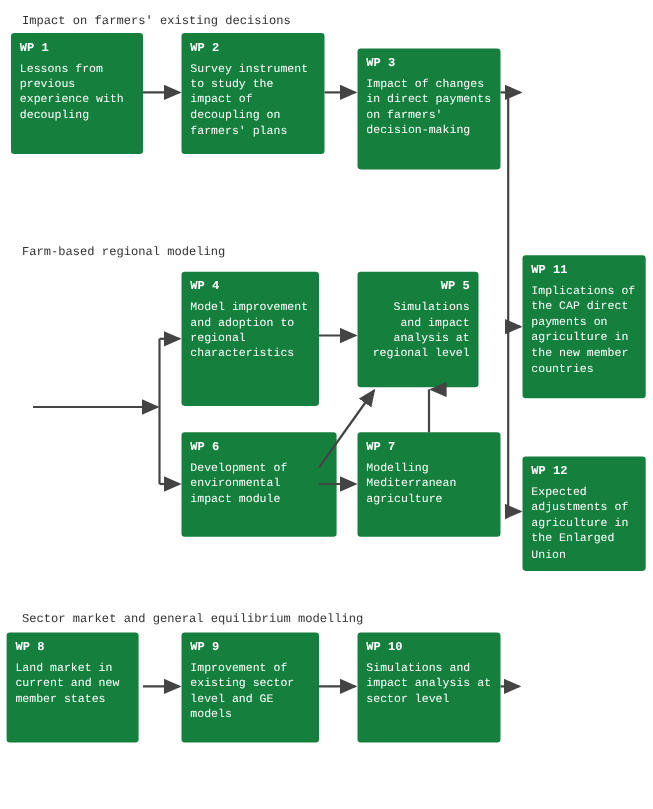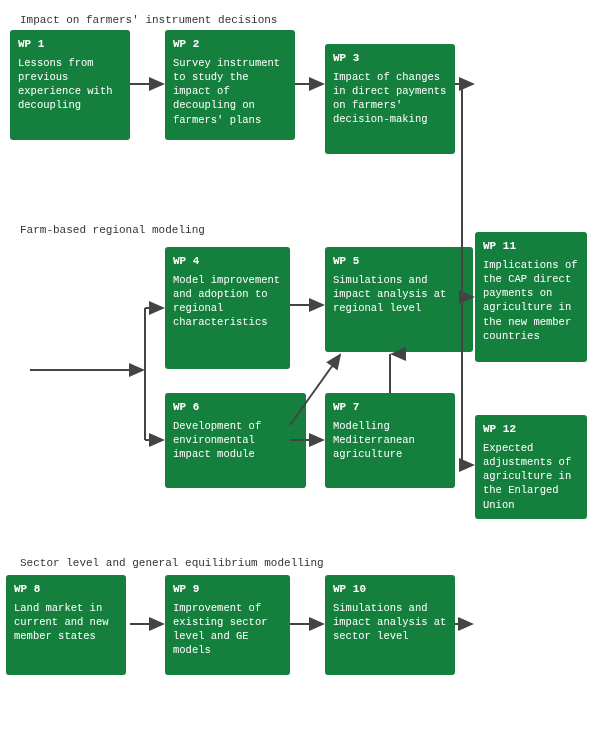--- a/index.html
+++ b/index.html
@@ -28,23 +28,23 @@
     }
     .wp-title {
       font-weight: bold;
       margin-bottom: 4px;
       font-size: 11px;
     }
   </style>
 </head>
 <body>
 
-<div class="section-label" style="position:absolute; top:8px; left:10px;">Impact on farmers' instrument decisions</div>
+<div class="section-label" style="position:absolute; top:8px; left:10px;">Impact on farmers' existing decisions</div>
 <div class="section-label" style="position:absolute; top:218px; left:10px;">Farm-based regional modeling</div>
-<div class="section-label" style="position:absolute; top:551px; left:10px;">Sector level  and  general  equilibrium  modelling</div>
+<div class="section-label" style="position:absolute; top:551px; left:10px;">Sector market  and  general  equilibrium  modelling</div>
 
 <div class="wp-box" style="top:30px;left:10px;width:120px;min-height:110px;">
   <div class="wp-title">WP 1</div>
   <div>Lessons from previous experience with decoupling</div>
 </div>
 
 <div class="wp-box" style="top:30px;left:165px;width:130px;min-height:110px;">
   <div class="wp-title">WP 2</div>
   <div>Survey instrument to study the impact of decoupling on farmers' plans</div>
 </div>
@@ -52,21 +52,21 @@
 <div class="wp-box" style="top:44px;left:325px;width:130px;min-height:110px;">
   <div class="wp-title">WP 3</div>
   <div>Impact of changes in direct payments on farmers' decision-making</div>
 </div>
 
 <div class="wp-box" style="top:247px;left:165px;width:125px;min-height:122px;">
   <div class="wp-title">WP 4</div>
   <div>Model improvement and adoption to regional characteristics</div>
 </div>
 
-<div class="wp-box" style="top:247px;left:325px;width:148px;min-height:105px;">
+<div class="wp-box" style="top:247px;left:325px;width:110px;min-height:105px;text-align:right;">
   <div class="wp-title">WP 5</div>
   <div>Simulations and impact analysis at regional level</div>
 </div>
 
 <div class="wp-box" style="top:393px;left:165px;width:141px;min-height:95px;">
   <div class="wp-title">WP 6</div>
   <div>Development of environmental impact module</div>
 </div>
 
 <div class="wp-box" style="top:393px;left:325px;width:130px;min-height:95px;">

